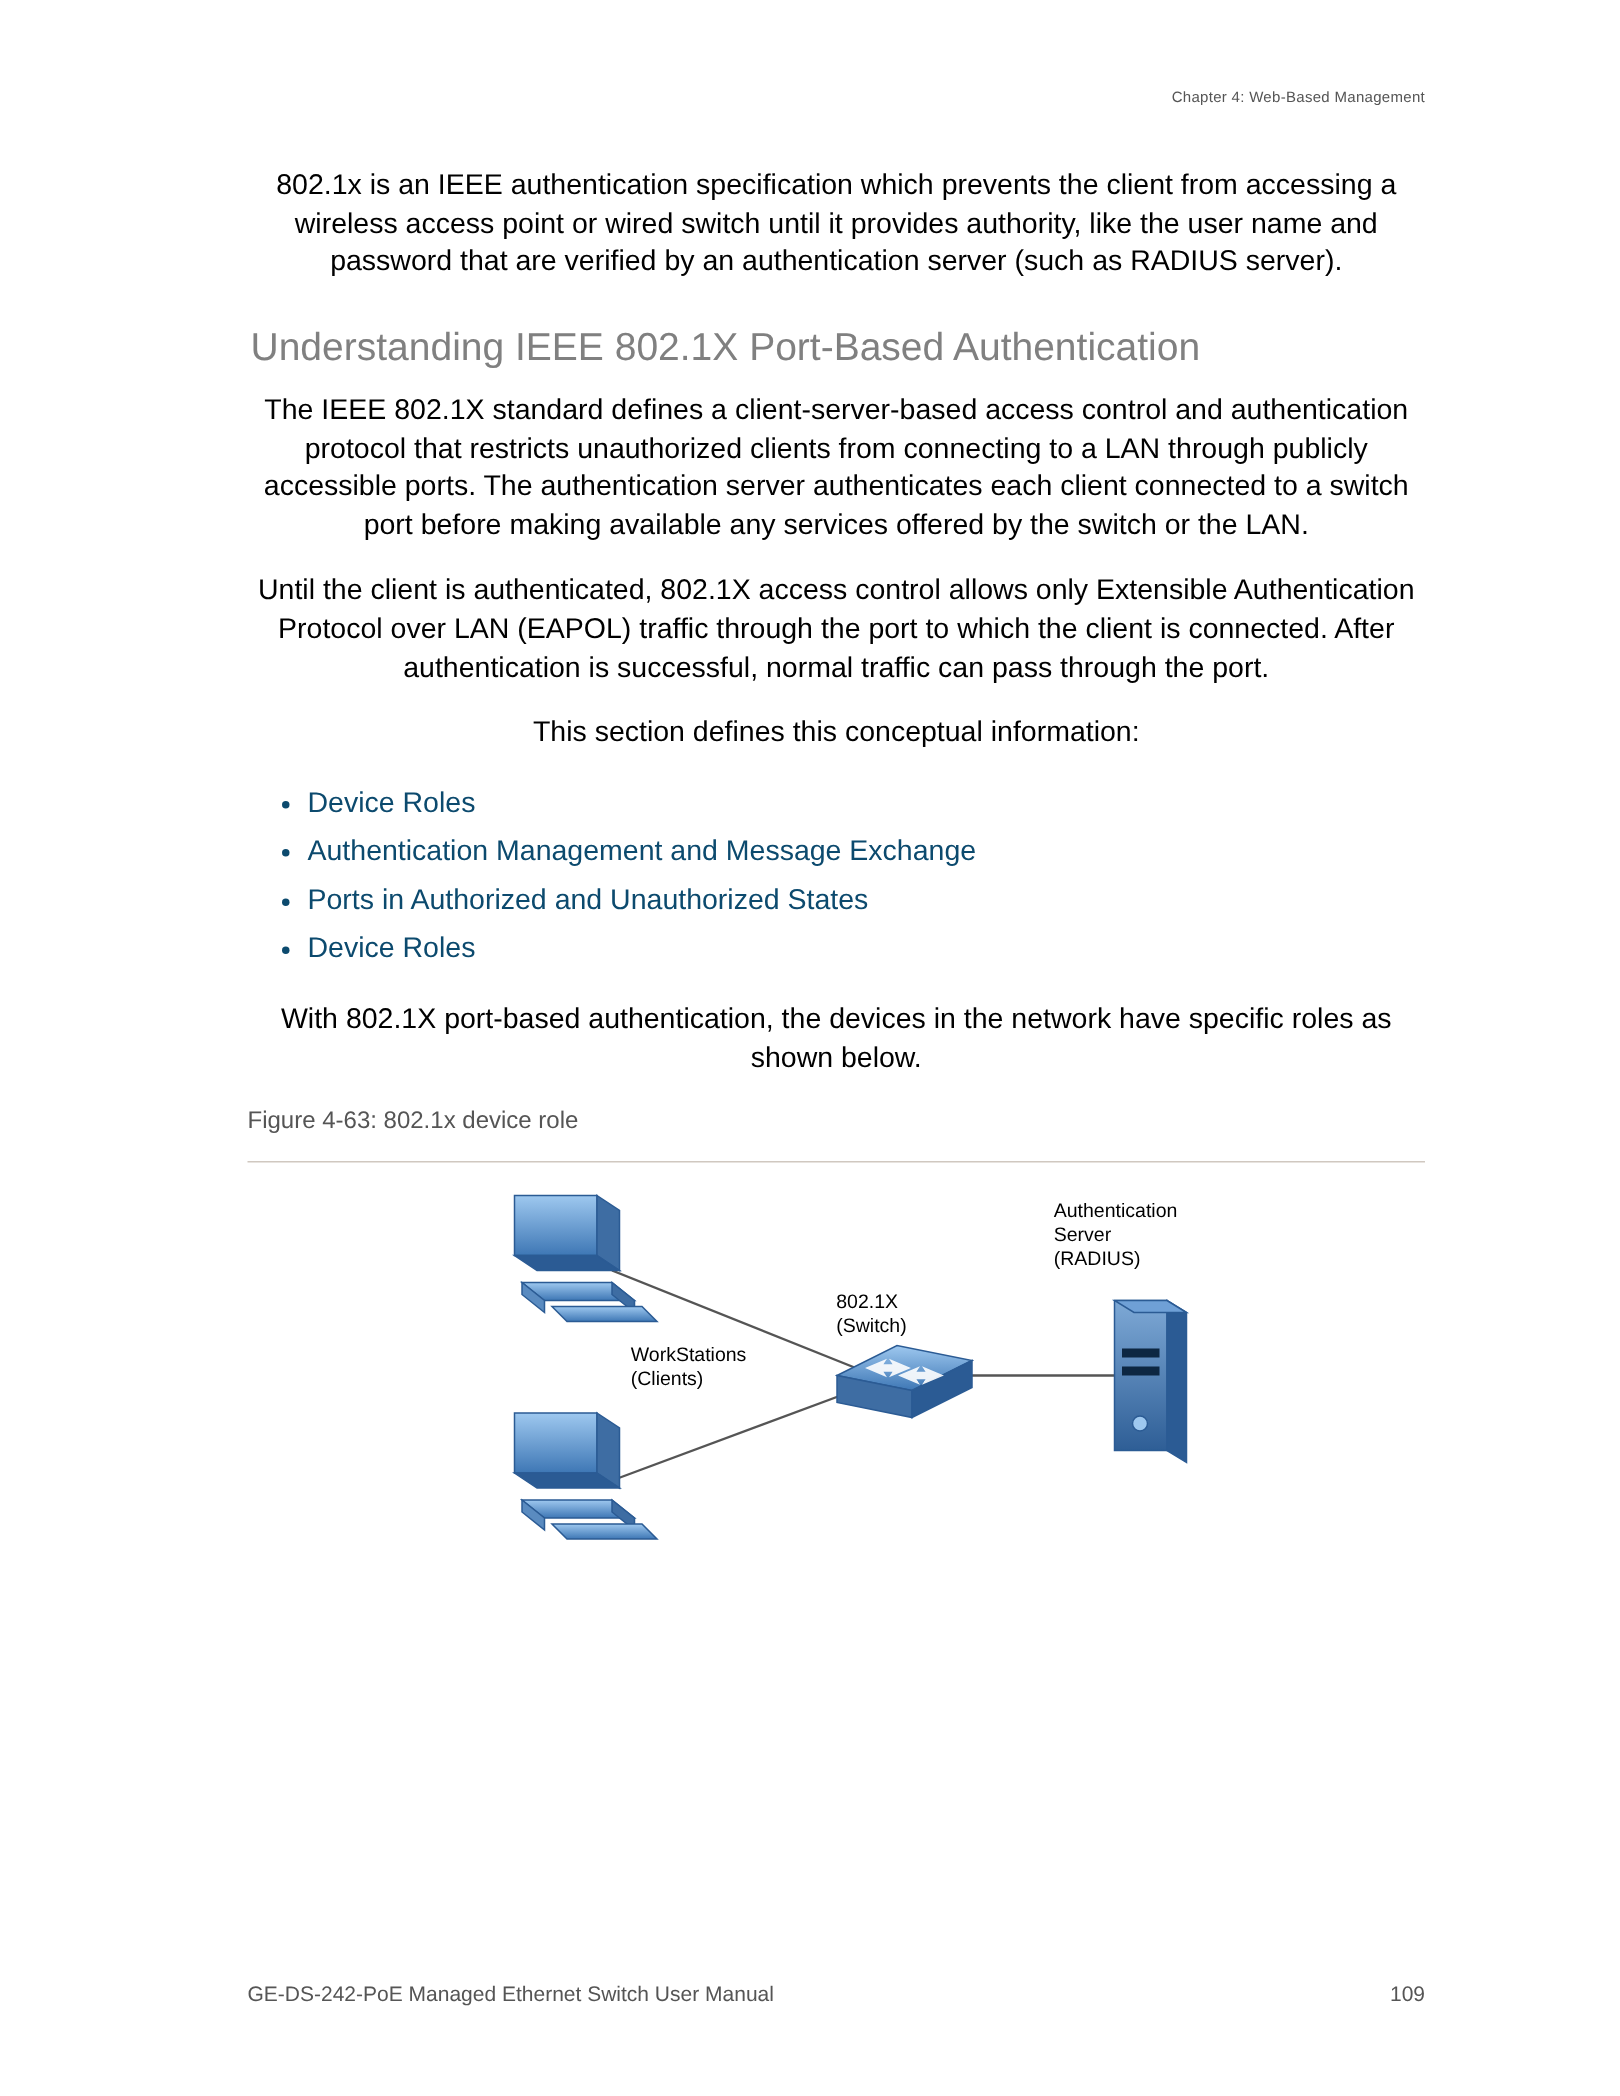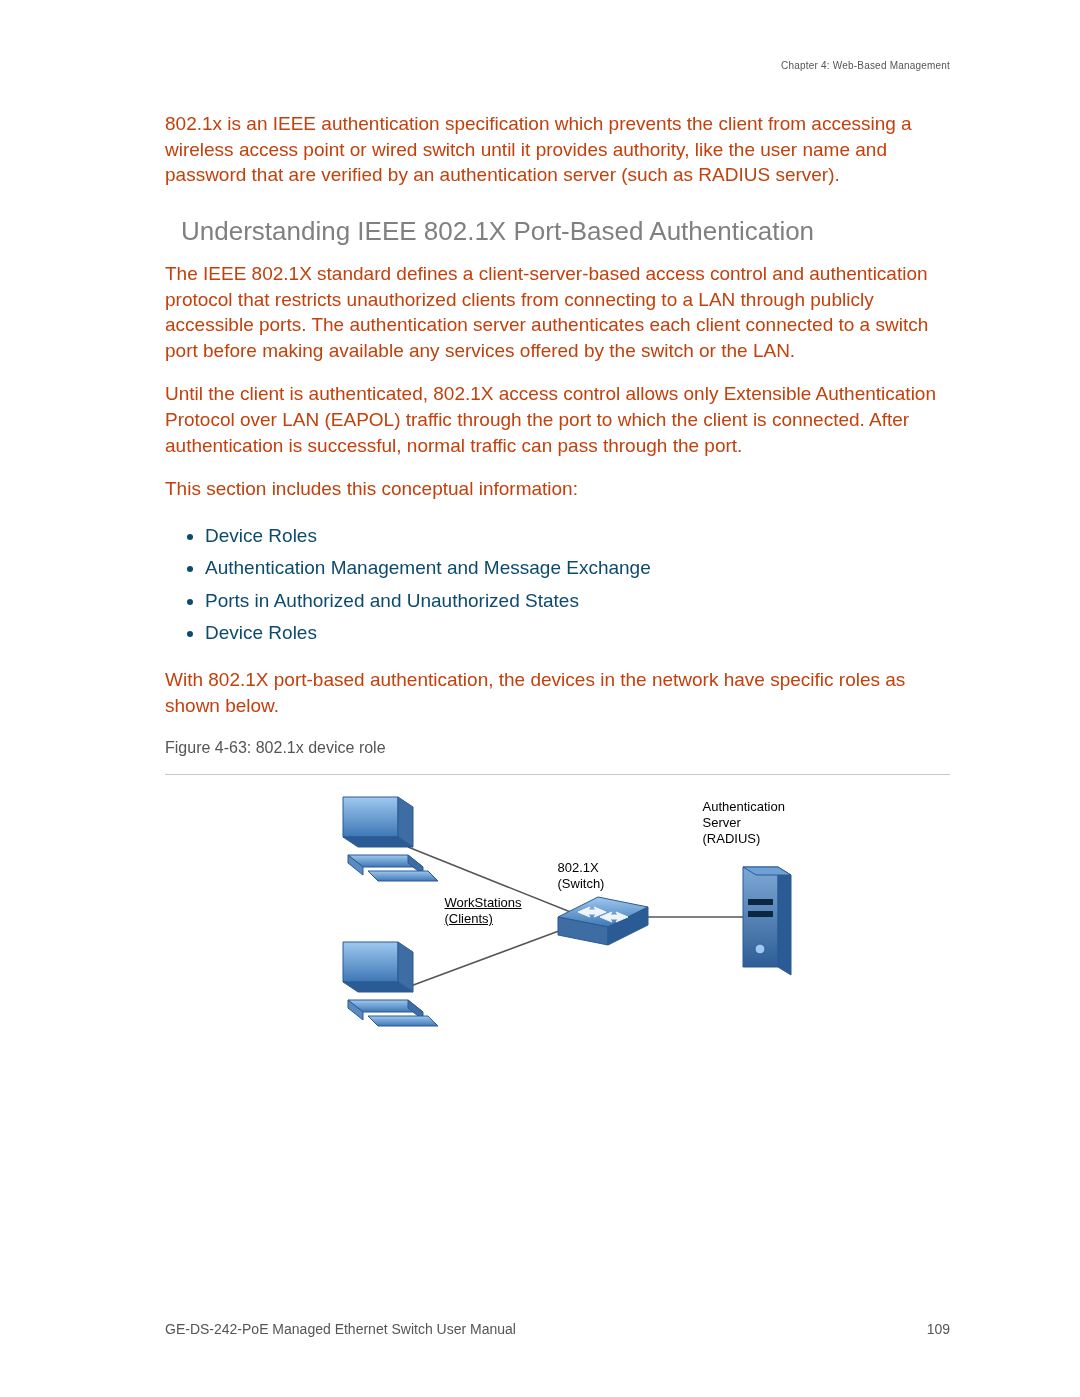--- a/index.html
+++ b/index.html
@@ -28,28 +28,29 @@
     font-size: 38px;
     font-weight: 400;
     color: #808080;
     margin: 0 0 24px 0;
     font-family: Arial, Helvetica, sans-serif;
   }
   h2.subtitle {
     font-size: 26px;
     font-weight: 400;
     color: #808080;
-    margin: 28px 0 14px 16px;
+    margin: 28px 0 14px 2px;
     font-family: Arial, Helvetica, sans-serif;
   }
   p.body {
     font-size: 19px;
     line-height: 1.35;
-    color: #c2410c;
+    color: #000000;
     margin: 0 0 18px 0;
+    text-align: center;
   }
   ul.body-list {
     margin: 0 0 18px 0;
     padding-left: 40px;
   }
   ul.body-list li {
     font-size: 19px;
     line-height: 1.7;
     color: #0c4a6e;
   }
@@ -96,21 +97,21 @@
 
 
   <p class="body">802.1x is an IEEE authentication specification which prevents the client from accessing a wireless access point or wired switch until it provides authority, like the user name and password that are verified by an authentication server (such as RADIUS server).</p>
 
   <h2 class="subtitle">Understanding IEEE 802.1X Port-Based Authentication</h2>
 
   <p class="body">The IEEE 802.1X standard defines a client-server-based access control and authentication protocol that restricts unauthorized clients from connecting to a LAN through publicly accessible ports. The authentication server authenticates each client connected to a switch port before making available any services offered by the switch or the LAN.</p>
 
   <p class="body">Until the client is authenticated, 802.1X access control allows only Extensible Authentication Protocol over LAN (EAPOL) traffic through the port to which the client is connected. After authentication is successful, normal traffic can pass through the port.</p>
 
-  <p class="body">This section includes this conceptual information:</p>
+  <p class="body">This section defines this conceptual information:</p>
 
   <ul class="body-list">
     <li>Device Roles</li>
     <li>Authentication Management and Message Exchange</li>
     <li>Ports in Authorized and Unauthorized States</li>
     <li>Device Roles</li>
   </ul>
 
   <p class="body">With 802.1X port-based authentication, the devices in the network have specific roles as shown below.</p>
 
@@ -174,21 +175,21 @@
         <polygon points="0,0 35,0 35,100 0,100" fill="url(#gradBox)" stroke="#2b5b94"></polygon>
         <polygon points="35,0 48,8 48,108 35,100" fill="#2b5b94" stroke="#2b5b94"></polygon>
         <polygon points="0,0 35,0 48,8 13,8" fill="#6fa0d6" stroke="#2b5b94"></polygon>
         <rect x="5" y="32" width="25" height="6" fill="#0d2742"></rect>
         <rect x="5" y="44" width="25" height="6" fill="#0d2742"></rect>
         <circle cx="17" cy="82" r="5" fill="#9ec8ef" stroke="#2b5b94"></circle>
       </g>
     </svg>
 
     
-    <div class="diagram-label" style="left:142px; top:108px; width:110px;text-decoration:underline;">WorkStations<br>(Clients)</div>
+    <div class="diagram-label" style="left:118px; top:108px; width:110px;">WorkStations<br>(Clients)</div>
     <div class="diagram-label" style="left:255px; top:73px; width:90px;">802.1X<br>(Switch)</div>
     <div class="diagram-label" style="left:400px; top:12px; width:130px;">Authentication<br>Server<br>(RADIUS)</div>
   </div>
 
   <div class="footer">
     <span>GE-DS-242-PoE Managed Ethernet Switch User Manual</span>
     <span>109</span>
   </div>
 
 </div>

